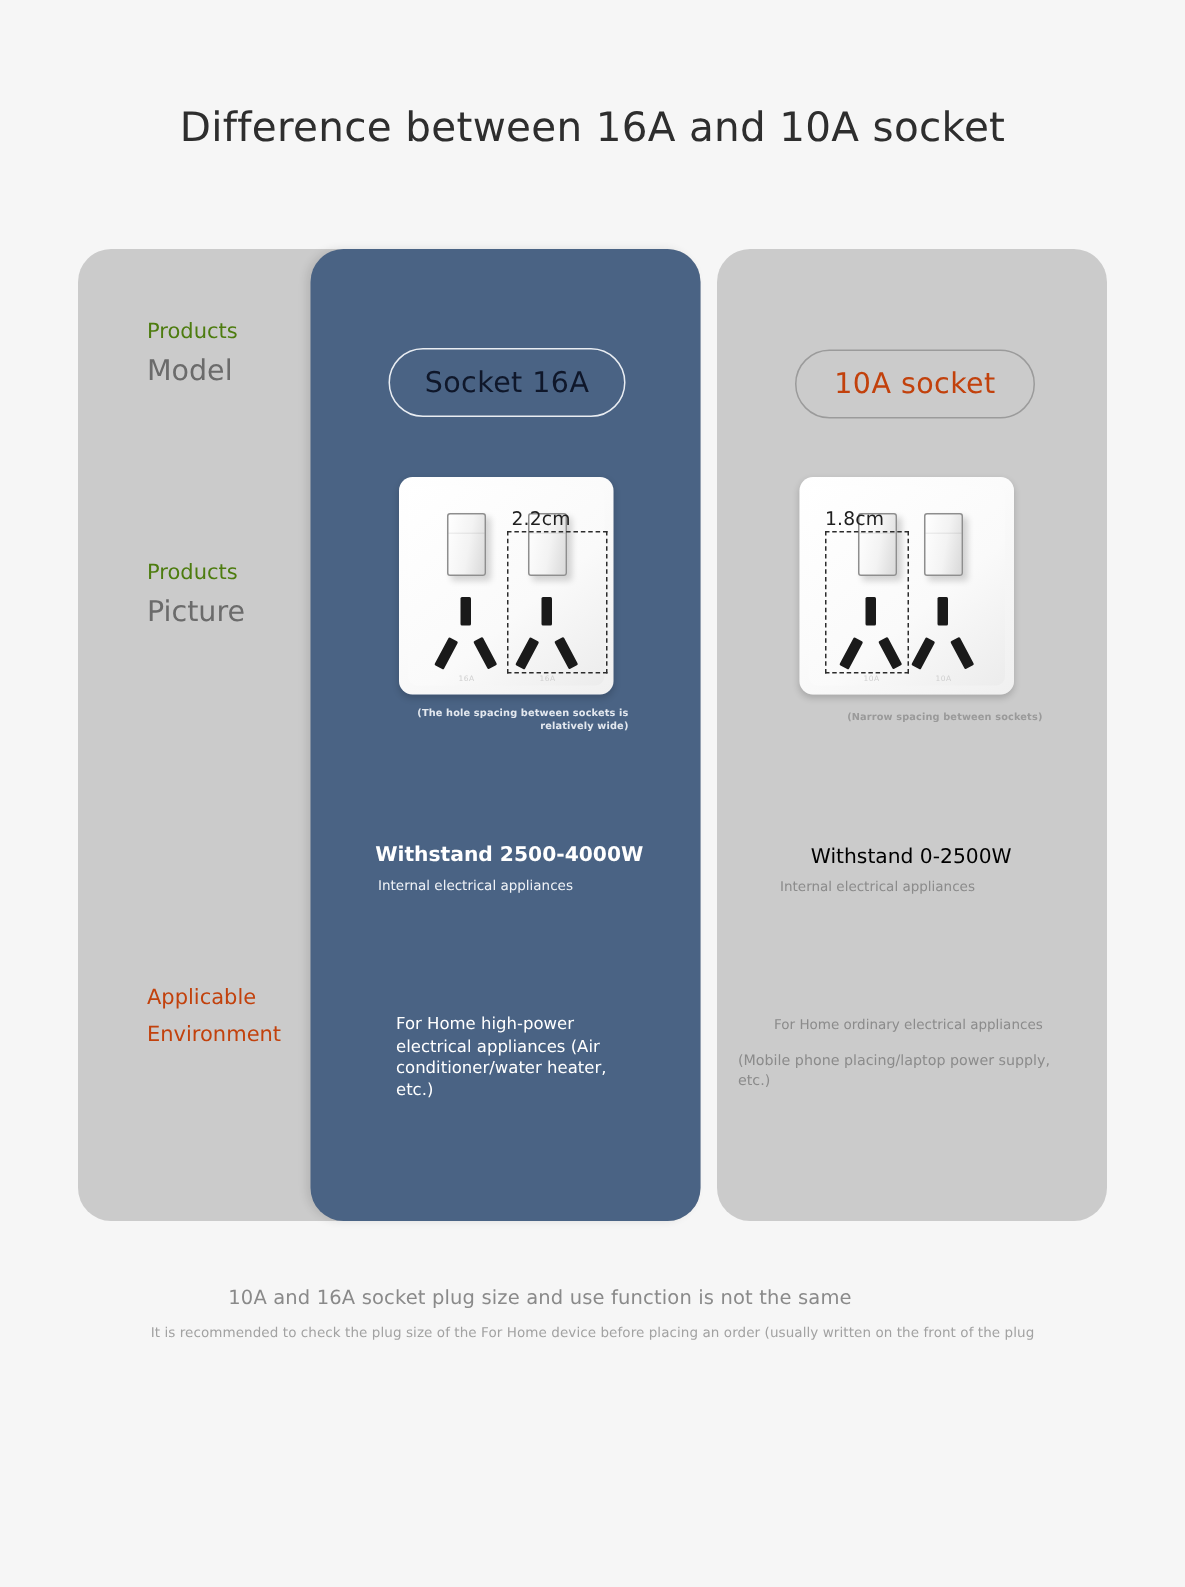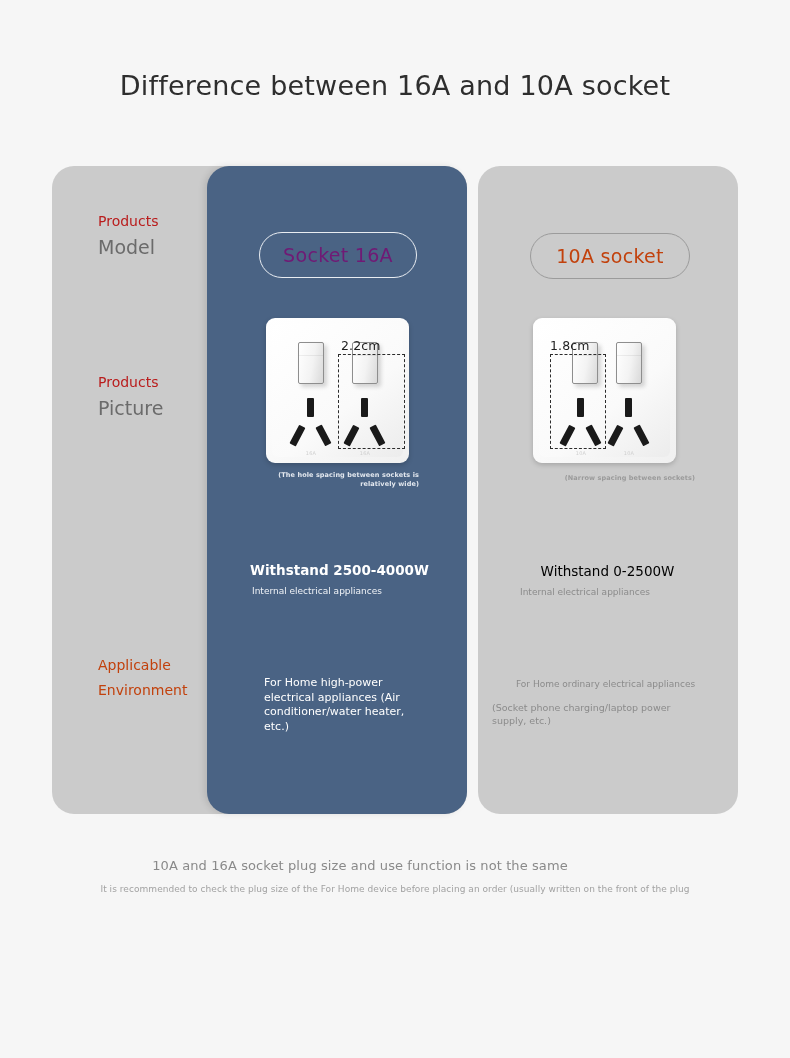--- a/index.html
+++ b/index.html
@@ -32,36 +32,36 @@
     box-shadow: -3px 0 6px rgba(0,0,0,.10);
   }
   .panel-gray-right {
     position: absolute; left: 478px; top: 166px;
     width: 260px; height: 648px;
     background: #cbcbcb; border-radius: 22px;
   }
 
   
   .rowlabel { position: absolute; left: 98px; width: 76px; color: #6e6e6e; }
-  .rowlabel .small { font-size: 14px; line-height: 19px; color: #b91c1c; }
+  .rowlabel .small { font-size: 14px; line-height: 19px; color: #4d7c0f; }
   .rowlabel .big   { font-size: 19px; line-height: 26px; color: #6b6b6b; margin-top: 3px; }
   .rowlabel .multi { font-size: 14px; line-height: 25px; color: #c2410c; }
   #lbl-model { top: 212px; }
   #lbl-picture { top: 373px; }
   #lbl-power  { top: 544px; }
   #lbl-env    { top: 653px; }
 
   
   .pill {
     position: absolute; display: flex; align-items: center; justify-content: center;
     border-radius: 28px; font-size: 19px; letter-spacing: .3px;
   }
   .pill-blue {
     left: 259px; top: 232px; width: 158px; height: 46px;
-    border: 1.4px solid #e9edf2; color: #701a75;
+    border: 1.4px solid #e9edf2; color: #0f172a;
   }
   .pill-gray {
     left: 530px; top: 233px; width: 160px; height: 46px;
     border: 1.4px solid #9b9b9b; color: #c2410c;
   }
 
   
   .plate {
     position: absolute; width: 143px; height: 145px;
     background: linear-gradient(140deg,#ffffff 0%,#fbfbfb 45%,#f0f0f0 100%);
@@ -246,18 +246,18 @@
 
   <div class="power-main" id="pw-10a">Withstand 0-2500W</div>
   <div class="power-sub" id="pw-10a-sub">Internal electrical appliances</div>
 
   <div class="env-left">
     <span>For Home high-power electrical appliances</span>
     <span>(Air conditioner/water heater, etc.)</span>
   </div>
 
   <div class="env-right-top">For Home ordinary electrical appliances</div>
-  <div class="env-right-bot">(Socket phone charging/laptop power supply, etc.)</div>
+  <div class="env-right-bot">(Mobile phone placing/laptop power supply, etc.)</div>
 
   <div class="footer-main">10A and 16A socket plug size and use function is not the same</div>
   <div class="footer-sub">It is recommended to check the plug size of the For Home device before placing an order (usually written on the front of the plug</div>
 
 </div>
 
 </body></html>

